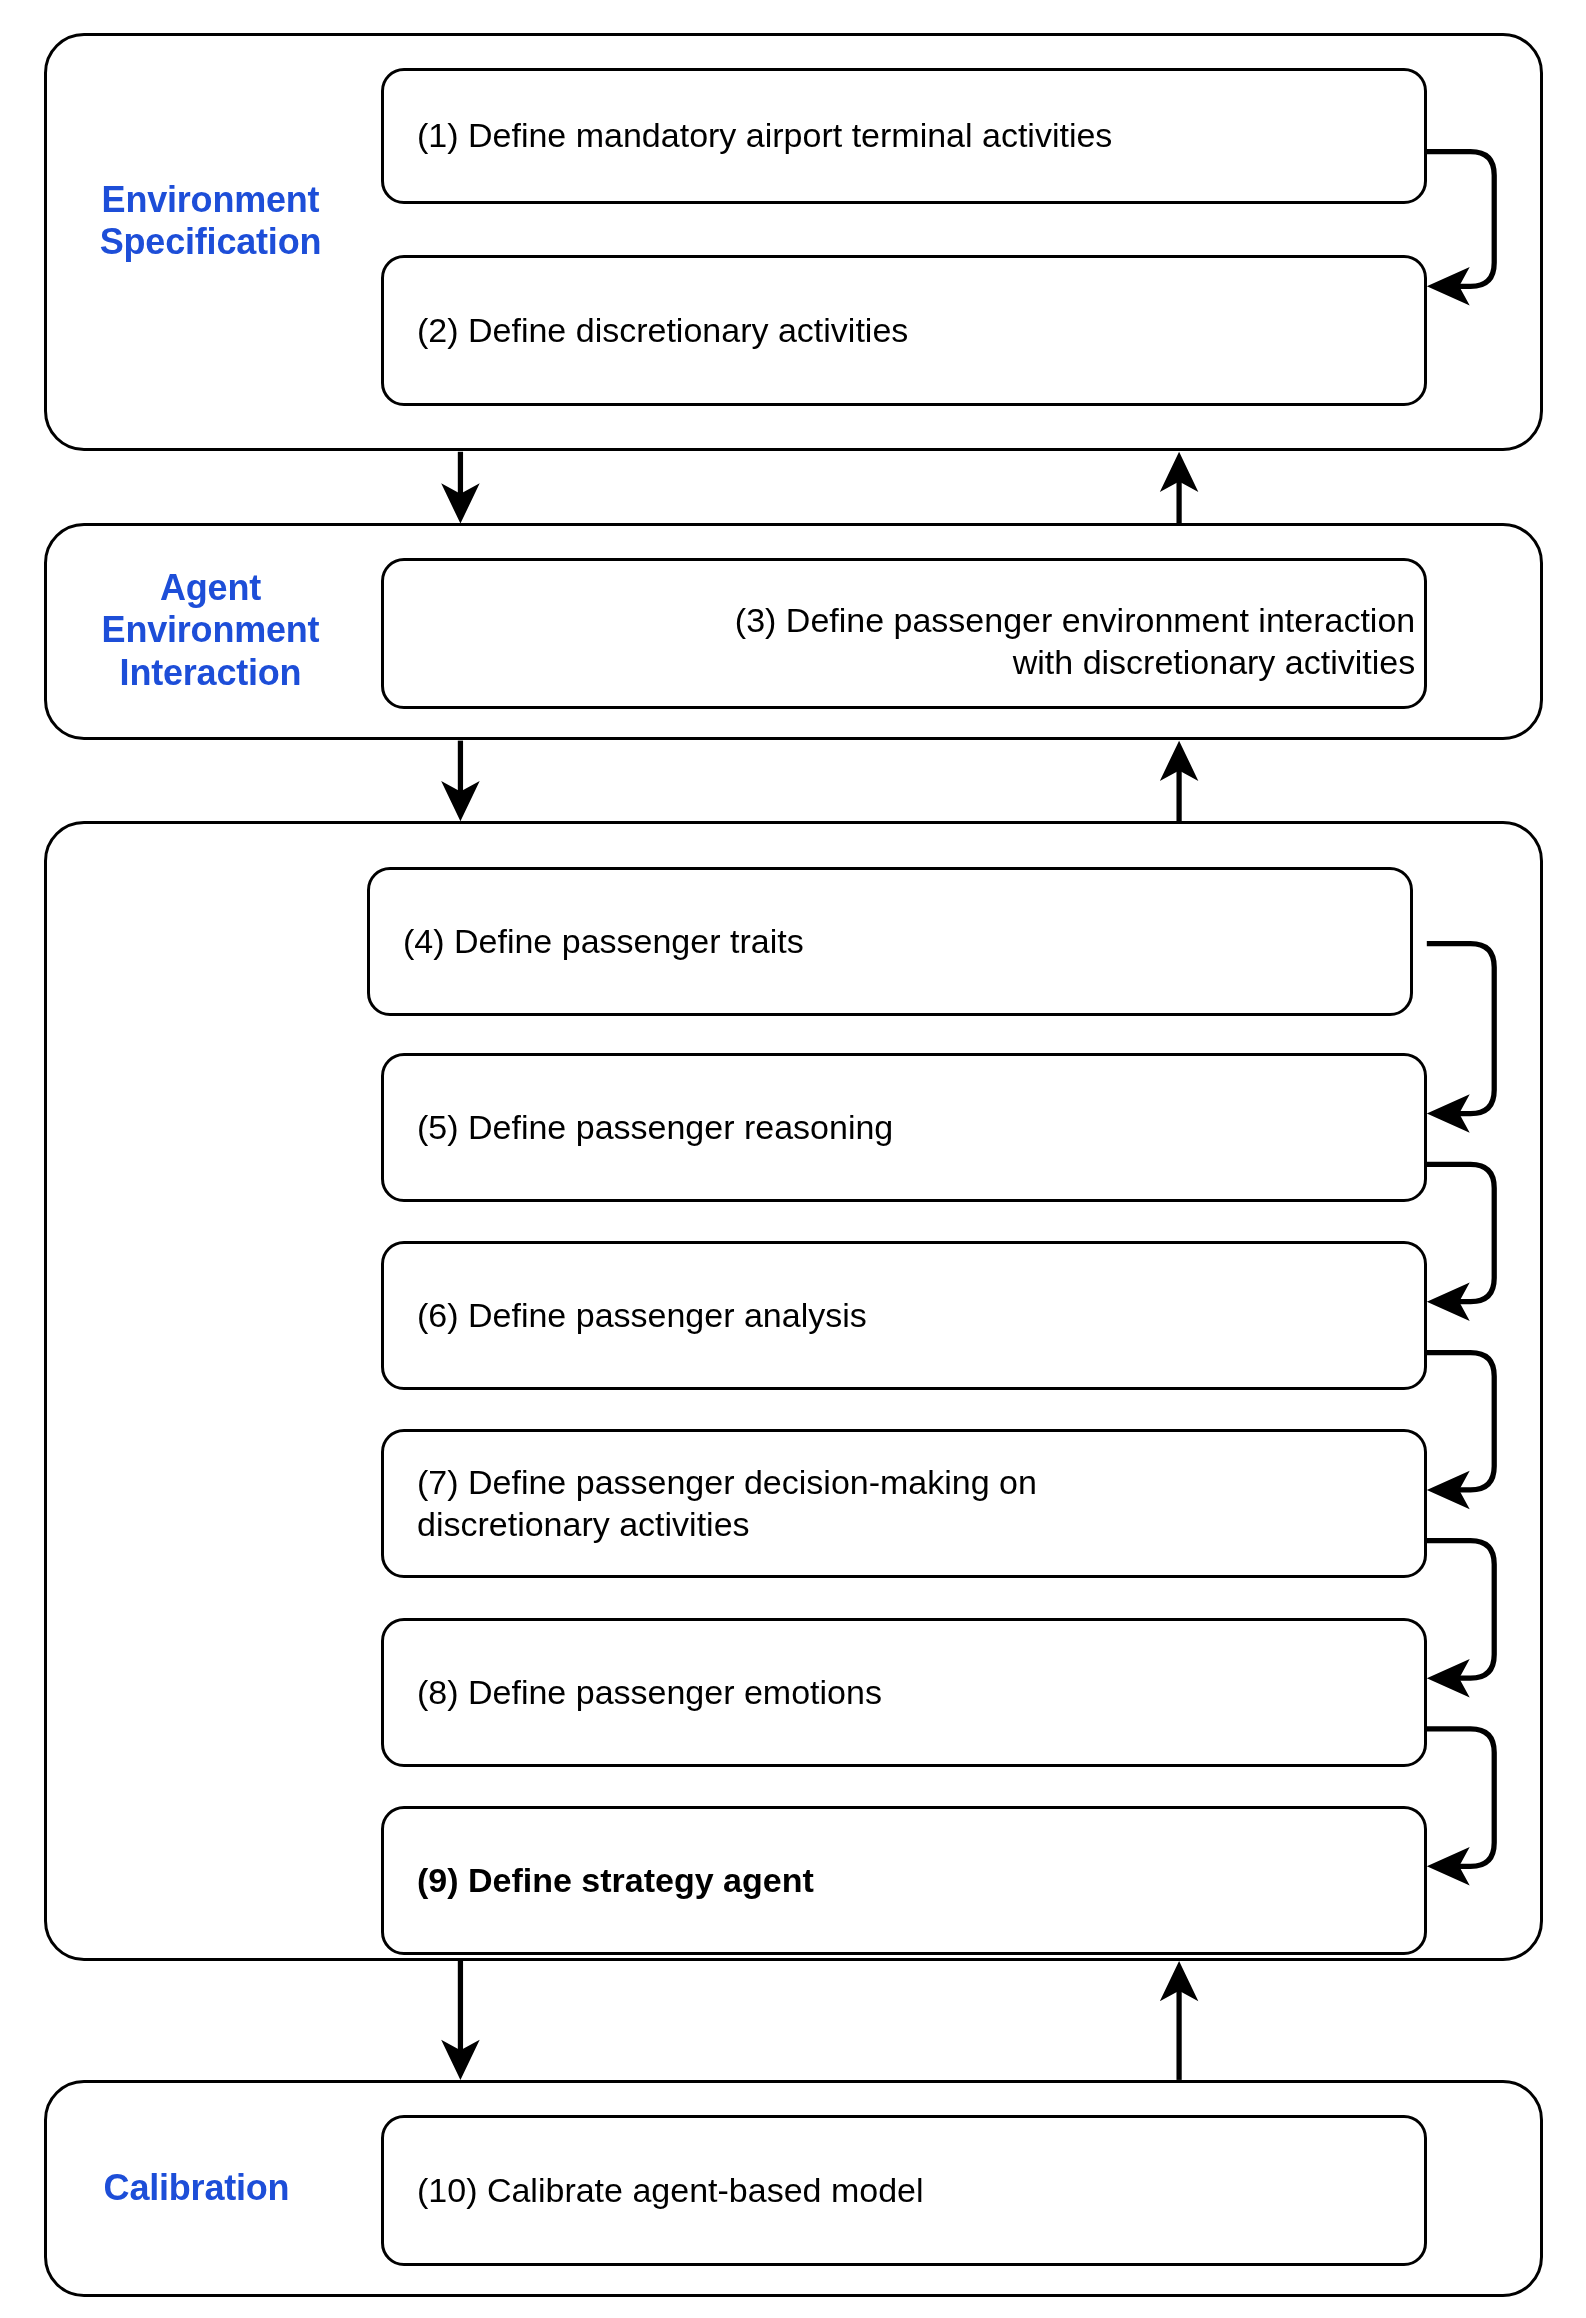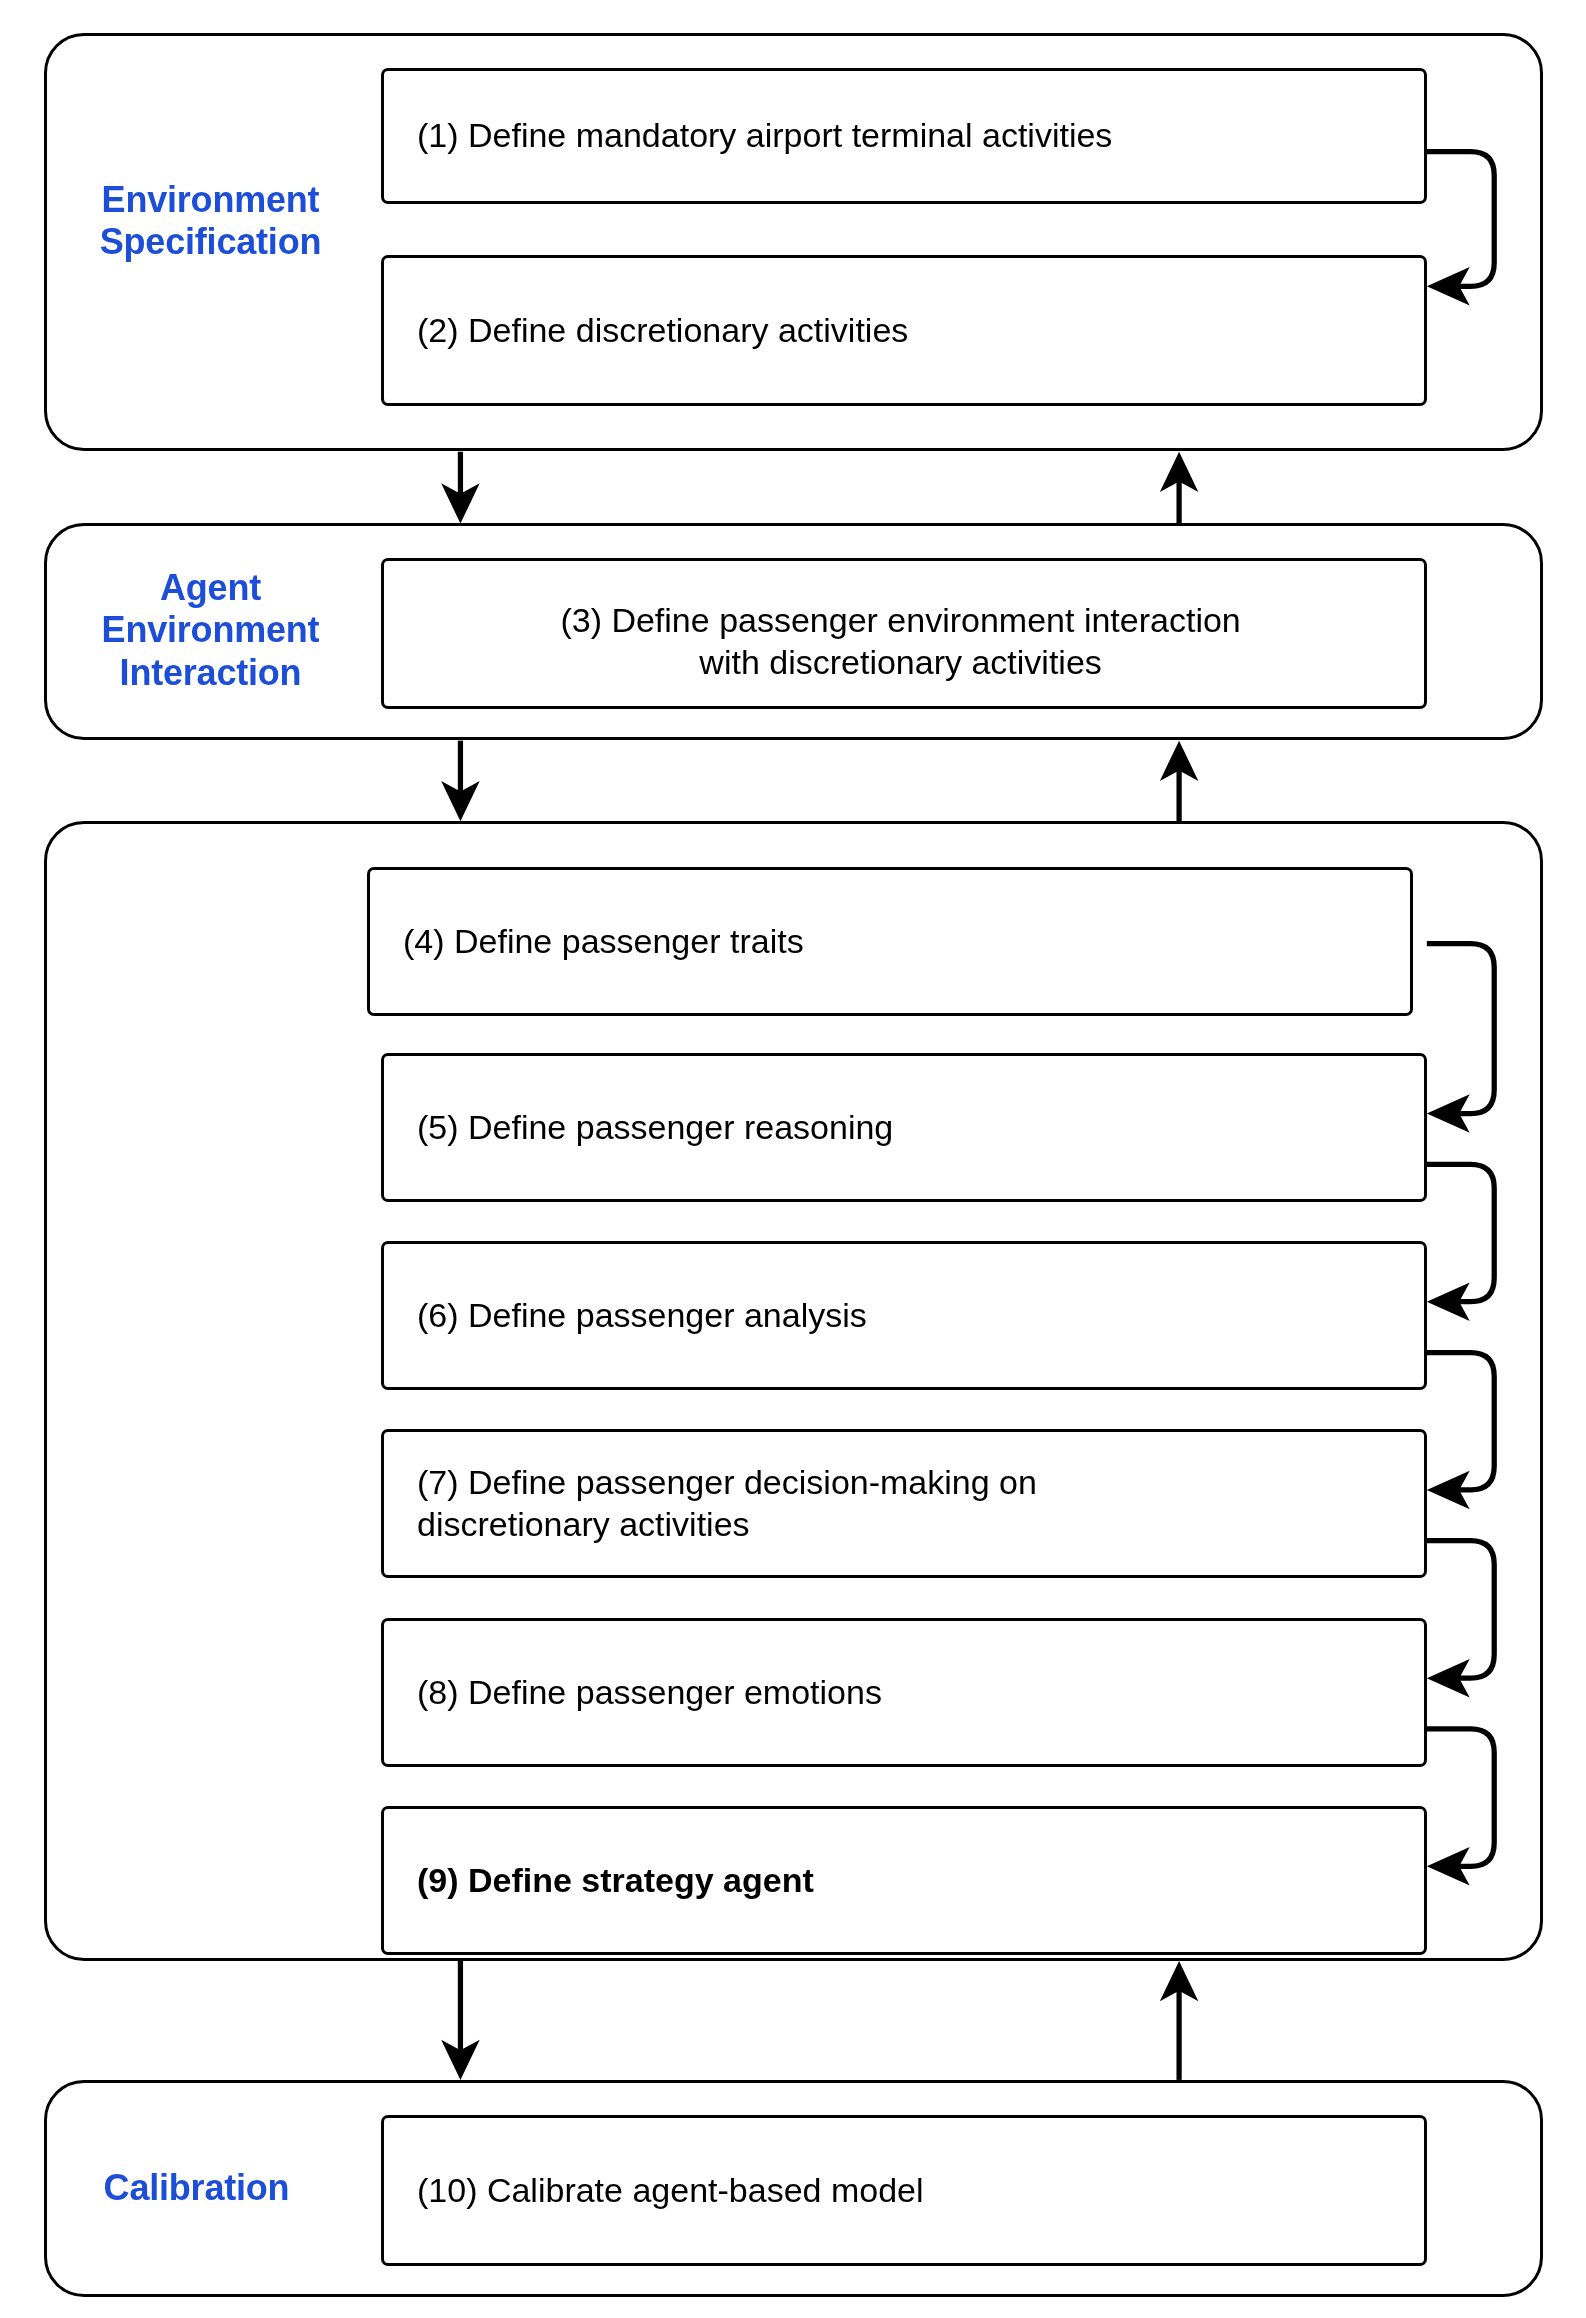--- a/index.html
+++ b/index.html
@@ -21,38 +21,38 @@
     text-align:center;
     font-weight:bold;
     font-size:36px;
     line-height:1.18;
     color:#1d4ed8;
     letter-spacing:-0.2px;
   }
   .step{
     position:absolute;
     border:3.5px solid #000;
-    border-radius:7px;
+    border-radius:23px;
     background:#fff;
     box-sizing:border-box;
     display:flex;
     align-items:center;
     color:#000;
   }
   .step-text{
     font-size:34px;
     line-height:1.22;
     padding-left:33px;
     padding-right:21px;
     white-space:pre-line;
     color:#000;
   }
   .step-text.center{
     width:100%;
-    text-align:center;
+    text-align:right;
     padding-left:2px;
     padding-right:8.8px;
     margin-top:16px;
   }
 </style>
 </head>
 <body>
 
 <div id="canvas">
 

